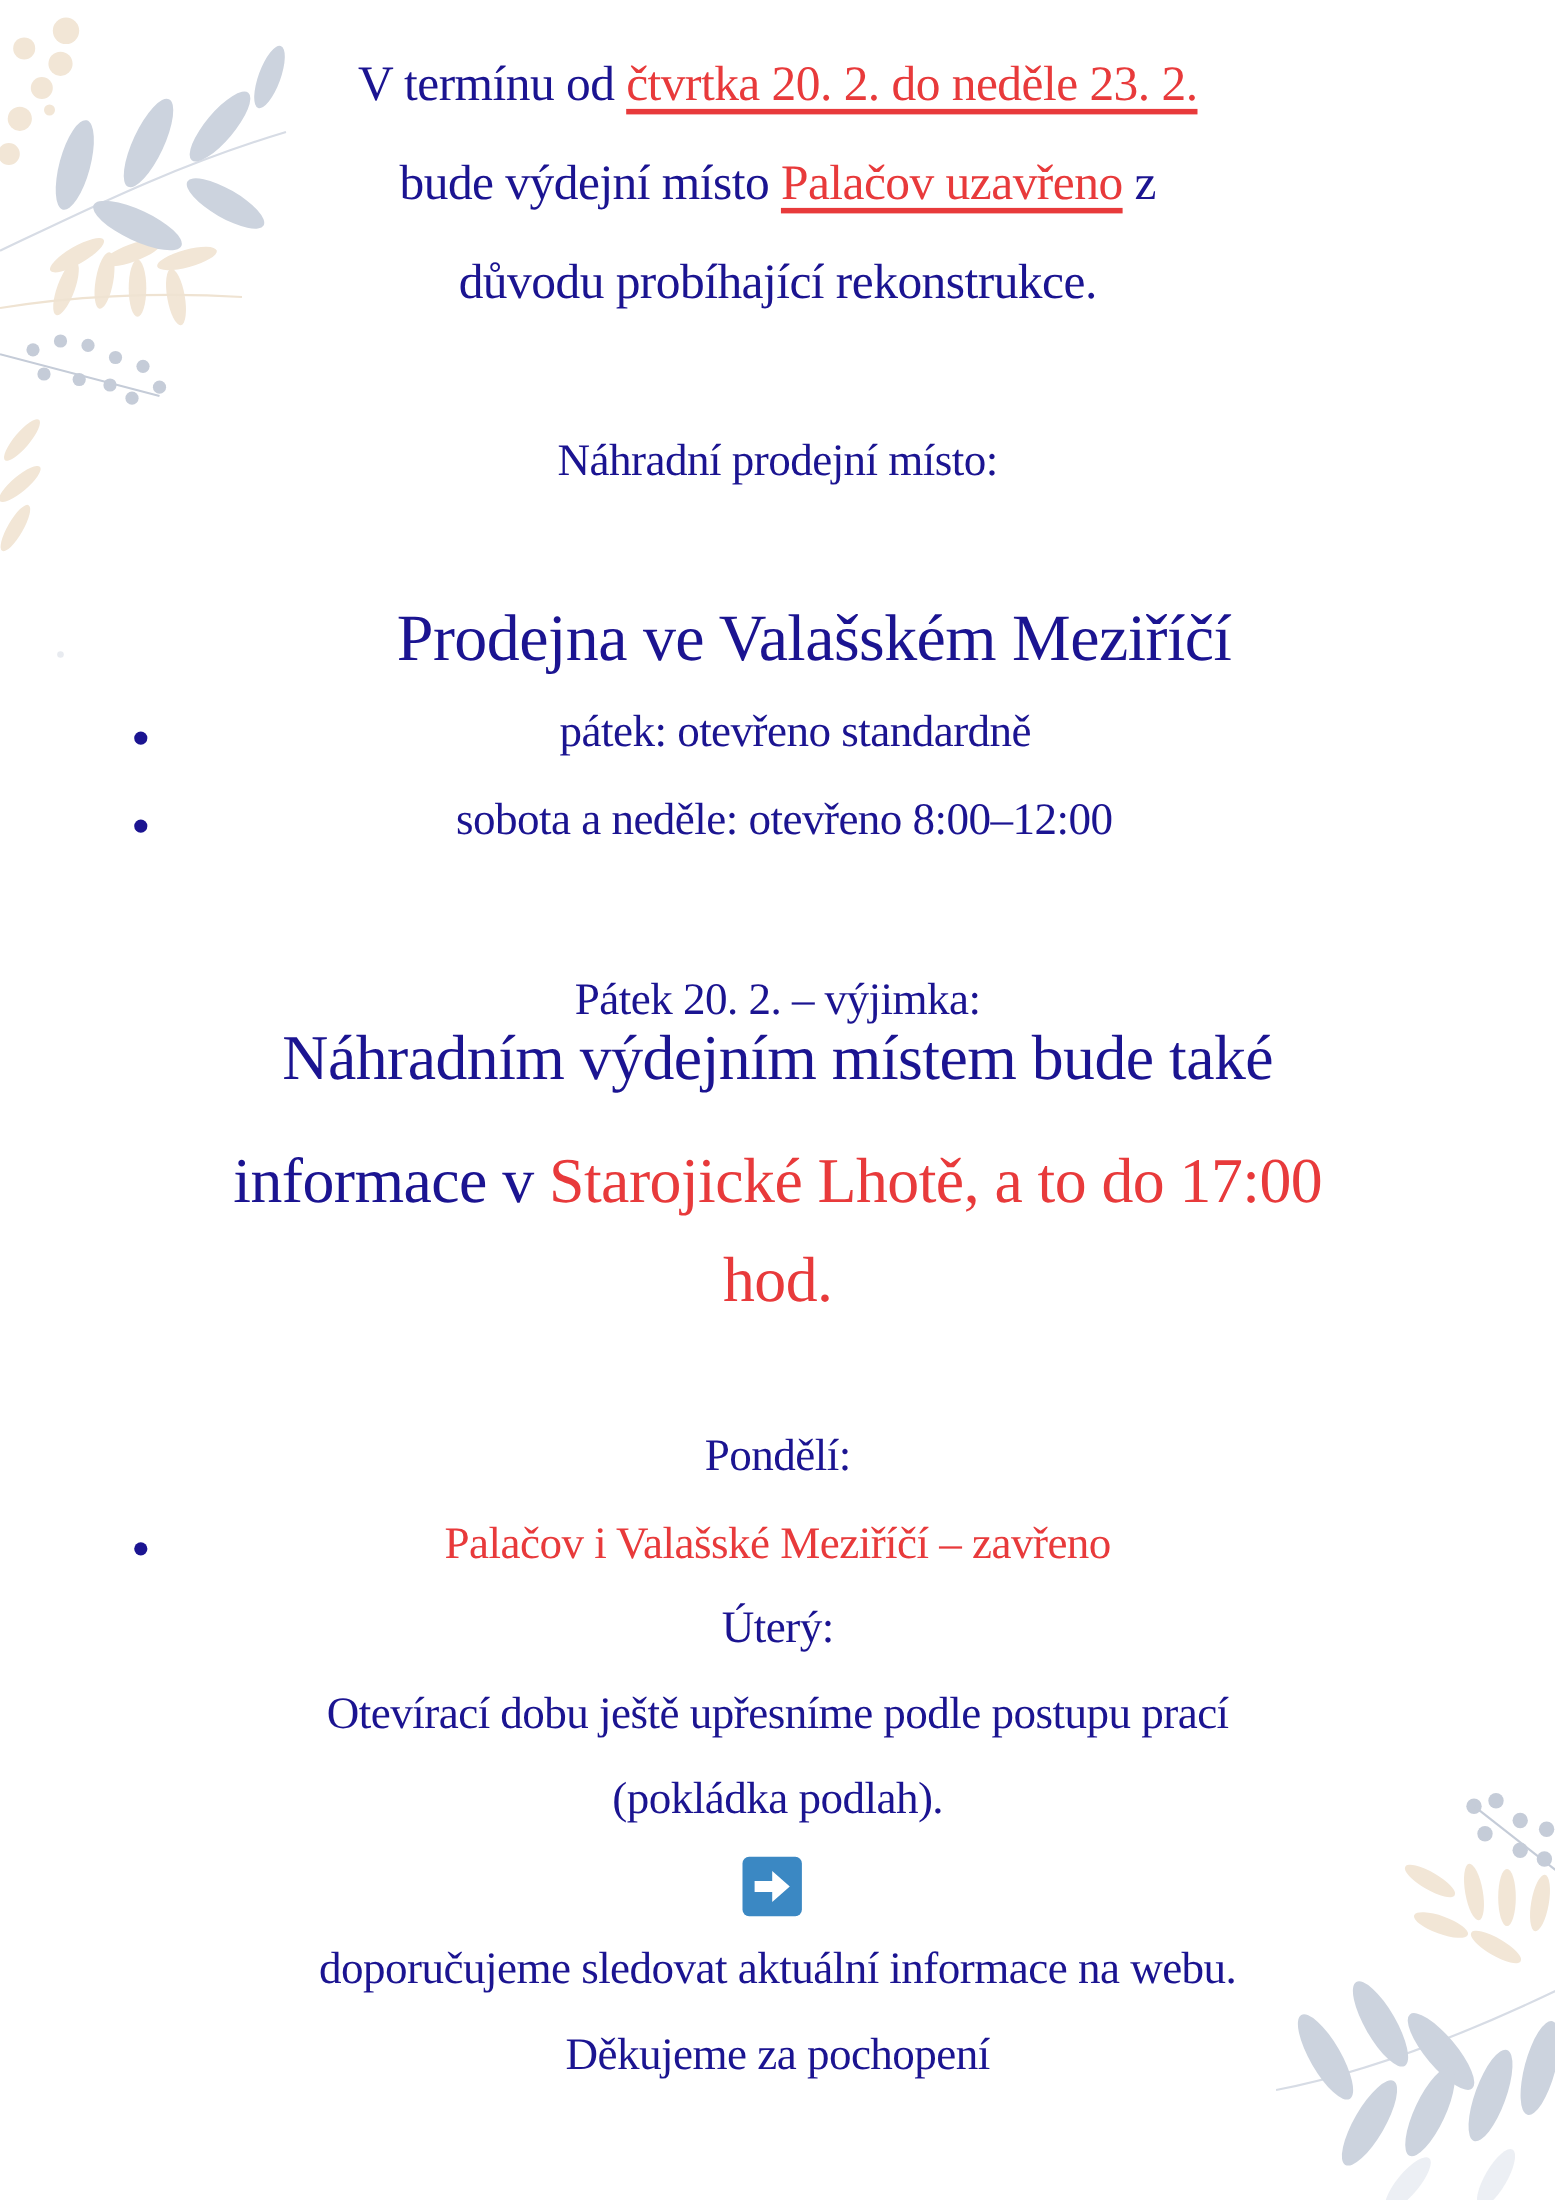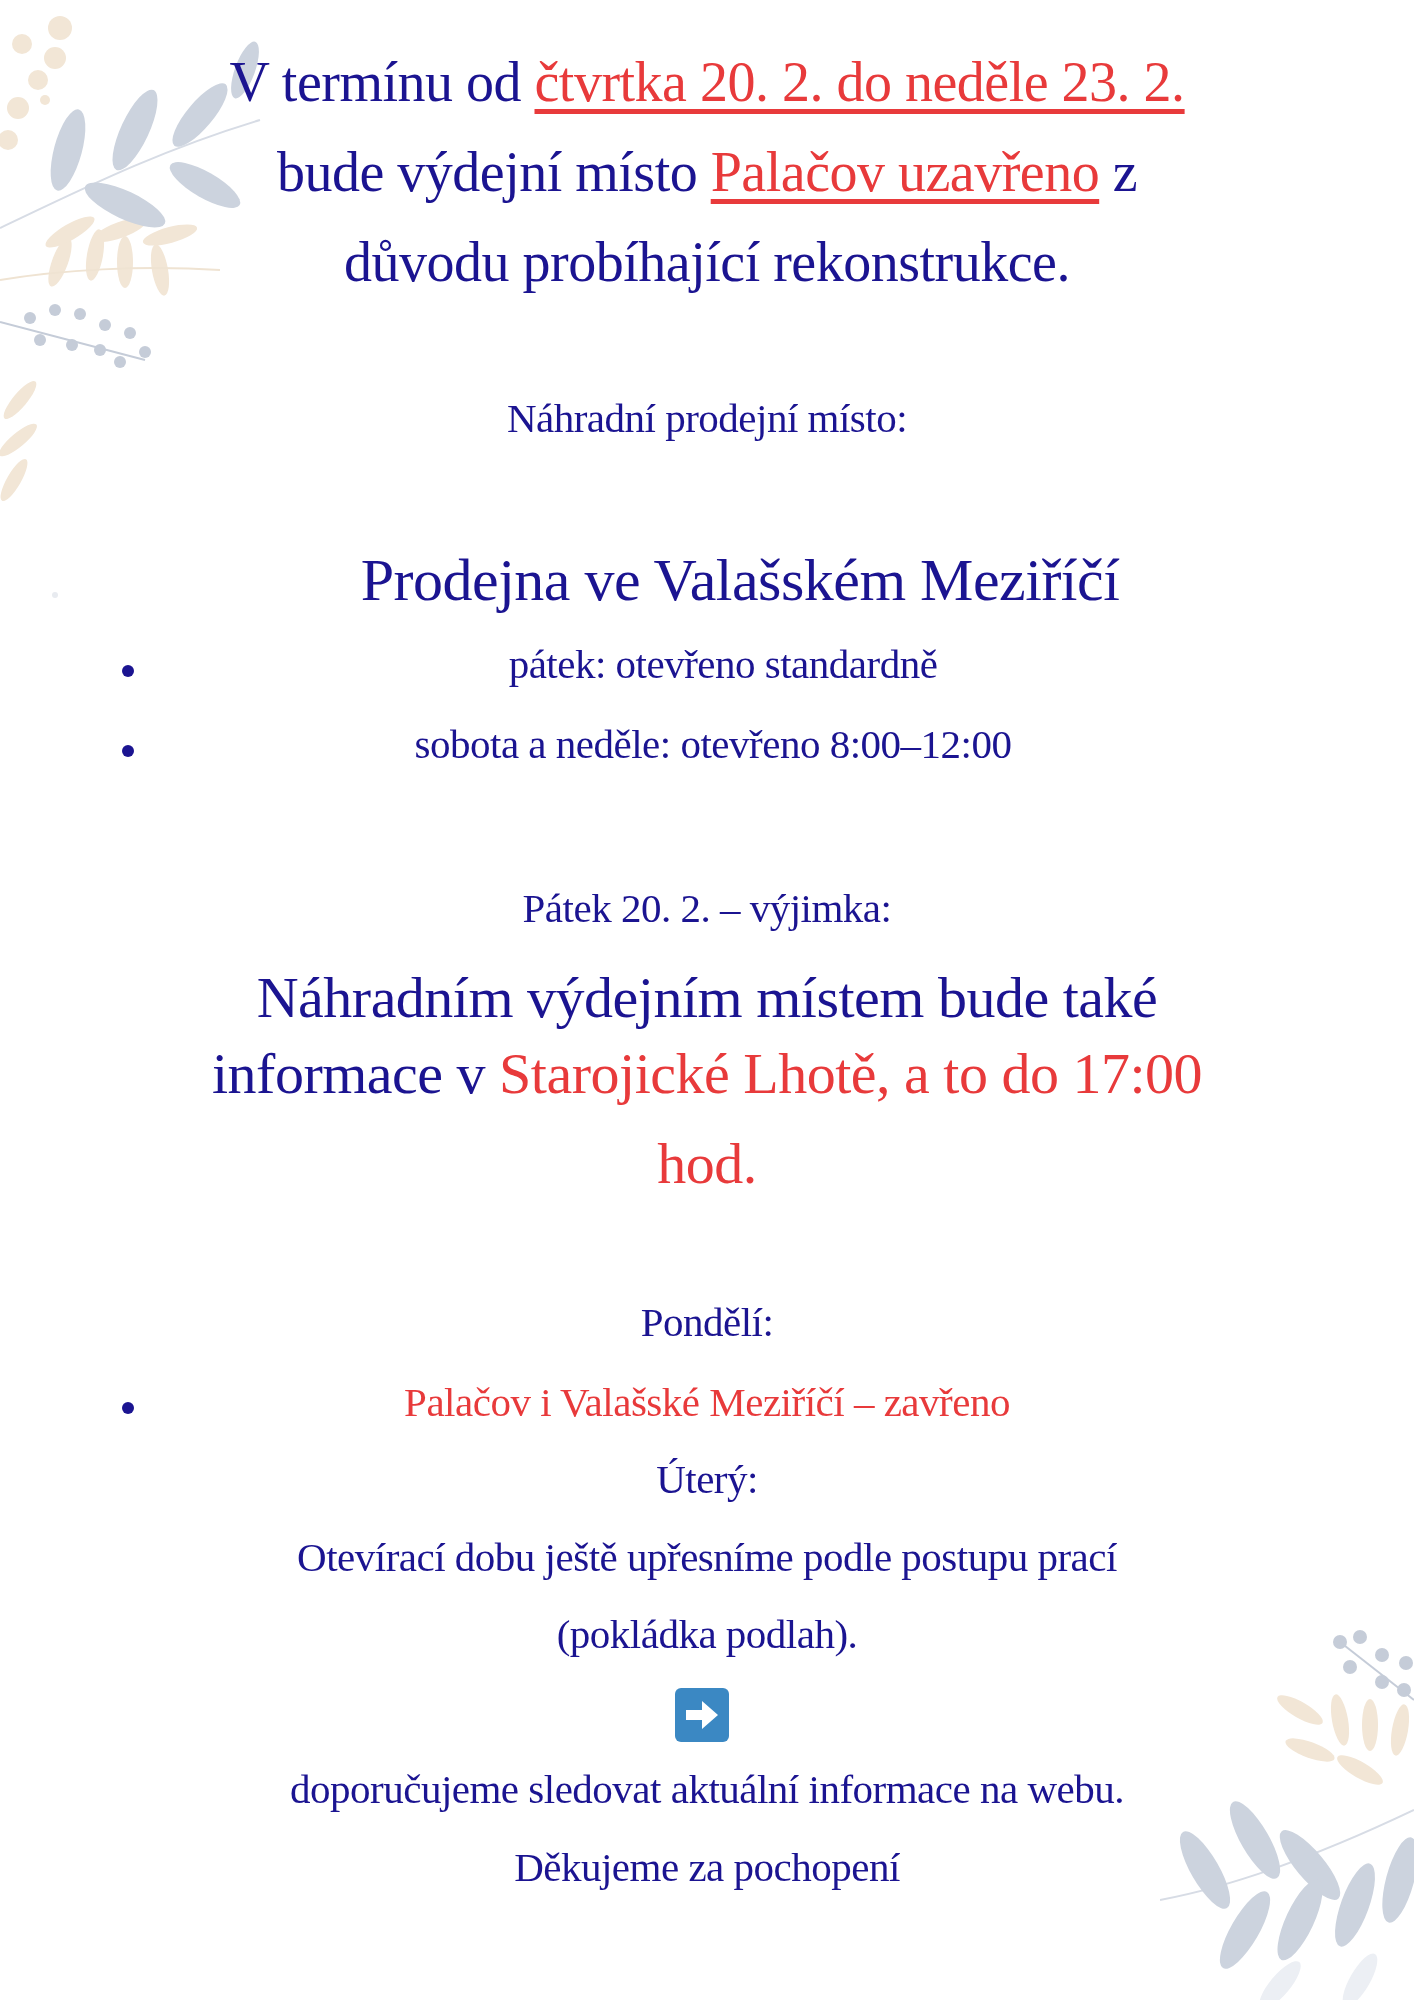--- a/index.html
+++ b/index.html
@@ -27,21 +27,21 @@
       white-space: nowrap;
       letter-spacing: -0.5px;
     }
     .red { color: #e83a3b; }
     .ul {
       text-decoration: underline;
       text-decoration-thickness: 5px;
       text-underline-offset: 8px;
       text-decoration-color: #e83a3b;
     }
-    .h1 { font-size: 56px; }
+    .h1 { font-size: 45px; }
     .h2 { font-size: 41px; }
     .h3 { font-size: 58px; }
     .h4 { font-size: 60px; margin-left: 33px; }
     .bullet {
       position: absolute;
       left: 122px;
       width: 12px;
       height: 12px;
       border-radius: 50%;
       background: #1b1491;
@@ -156,21 +156,21 @@
 
 <div class="line h2" style="top:394px">Náhradní prodejní místo:</div>
 <div class="line h4" style="top:546px">Prodejna ve Valašském Meziříčí</div>
 
 <div class="bullet" style="top:665px"></div>
 <div class="line h2" style="top:640px; padding-left:16px">pátek: otevřeno standardně</div>
 <div class="bullet" style="top:745px"></div>
 <div class="line h2" style="top:720px; left:6px">sobota a neděle: otevřeno 8:00–12:00</div>
 
 <div class="line h2" style="top:884px">Pátek 20. 2. – výjimka:</div>
-<div class="line h3" style="top:964px">Náhradním výdejním místem bude také</div>
+<div class="line h3" style="top:928px">Náhradním výdejním místem bude také</div>
 <div class="line h3" style="top:1040px">
   <span>informace v </span><span class="red">Starojické Lhotě, a to do 17:00</span>
 </div>
 <div class="line h3 red" style="top:1130px">hod.</div>
 
 <div class="line h2" style="top:1298px">Pondělí:</div>
 <div class="bullet" style="top:1402px"></div>
 <div class="line h2 red" style="top:1378px">Palačov i Valašské Meziříčí – zavřeno</div>
 
 <div class="line h2" style="top:1455px">Úterý:</div>

